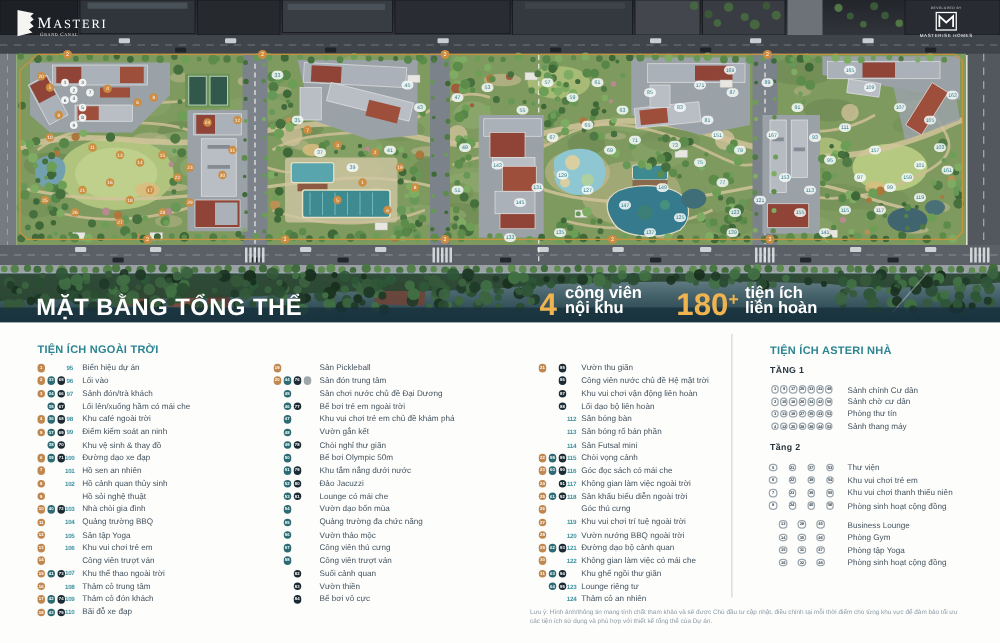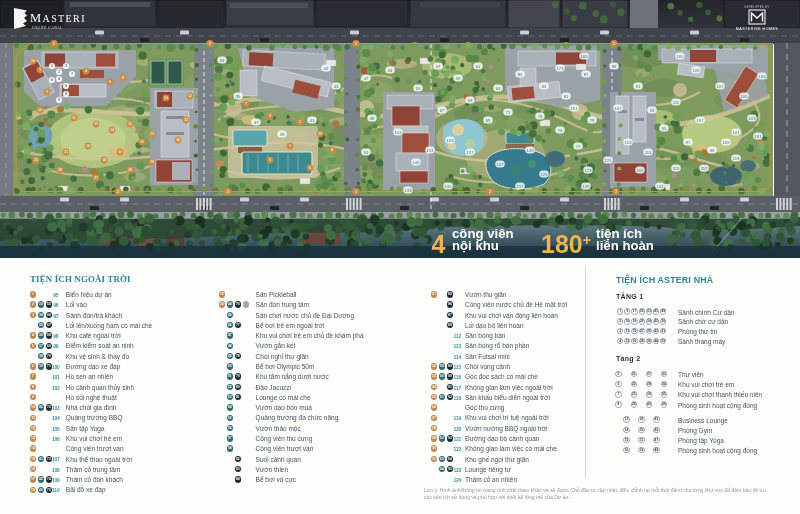--- a/index.html
+++ b/index.html
@@ -1693,28 +1693,29 @@
 
 <g fill="#ffffff">
 <text x="757" y="7.5" font-family="Liberation Sans" font-size="2.6" letter-spacing="0.4" fill="#cfd2d5" text-anchor="middle">DEVELOPED BY</text>
 <rect x="749" y="10" width="16" height="14" fill="none" stroke="#fff" stroke-width="1"></rect>
 <path d="M751.5,21.5 V13 L757,18 L762.5,13 V21.5" fill="none" stroke="#fff" stroke-width="1.4"></path>
 <text x="757" y="29.5" font-family="Liberation Sans" font-size="3.6" letter-spacing="0.5" fill="#fff" text-anchor="middle">MASTERISE HOMES</text>
 </g>
 </svg>
 </div>
 
+<div class="ttl" style="left:29px;top:236px;font-size:19px;letter-spacing:0.4px;">MẶT BẰNG TỔNG THỂ</div>
 
 <div class="ttl" style="left:431.5px;top:230px;font-size:25px;color:#efb44f;">4</div>
 <div class="ttl" style="left:452px;top:227.5px;font-size:13.2px;line-height:12.4px;">công viên<br>nội khu</div>
 
 <div class="ttl" style="left:541px;top:230px;font-size:25px;color:#efb44f;">180<span style="font-size:14px;vertical-align:8px;">+</span></div>
 <div class="ttl" style="left:596px;top:227.5px;font-size:13.2px;line-height:12.4px;">tiện ích<br>liền hoàn</div>
 
-<div class="hdr" style="left:30px;top:274px;font-family:Liberation Serif, serif;">TIỆN ÍCH NGOÀI TRỜI</div>
+<div class="hdr" style="left:30px;top:274px;">TIỆN ÍCH NGOÀI TRỜI</div>
 
 <div class="lrow" style="left:29.8px;top:289.30px">
       <span class="bg" style="left:0px;background:#c0874e">1</span>
       <span class="num" style="left:19.5px;width:13px">95</span>
       <span class="it" style="left:36px">Biển hiệu dự án</span>
     </div>
 
 <div class="lrow" style="left:29.8px;top:299.58px">
       <span class="bg" style="left:0px;background:#c0874e">2</span>
       <span class="bg" style="left:8px;background:#2d6b74">33</span>

